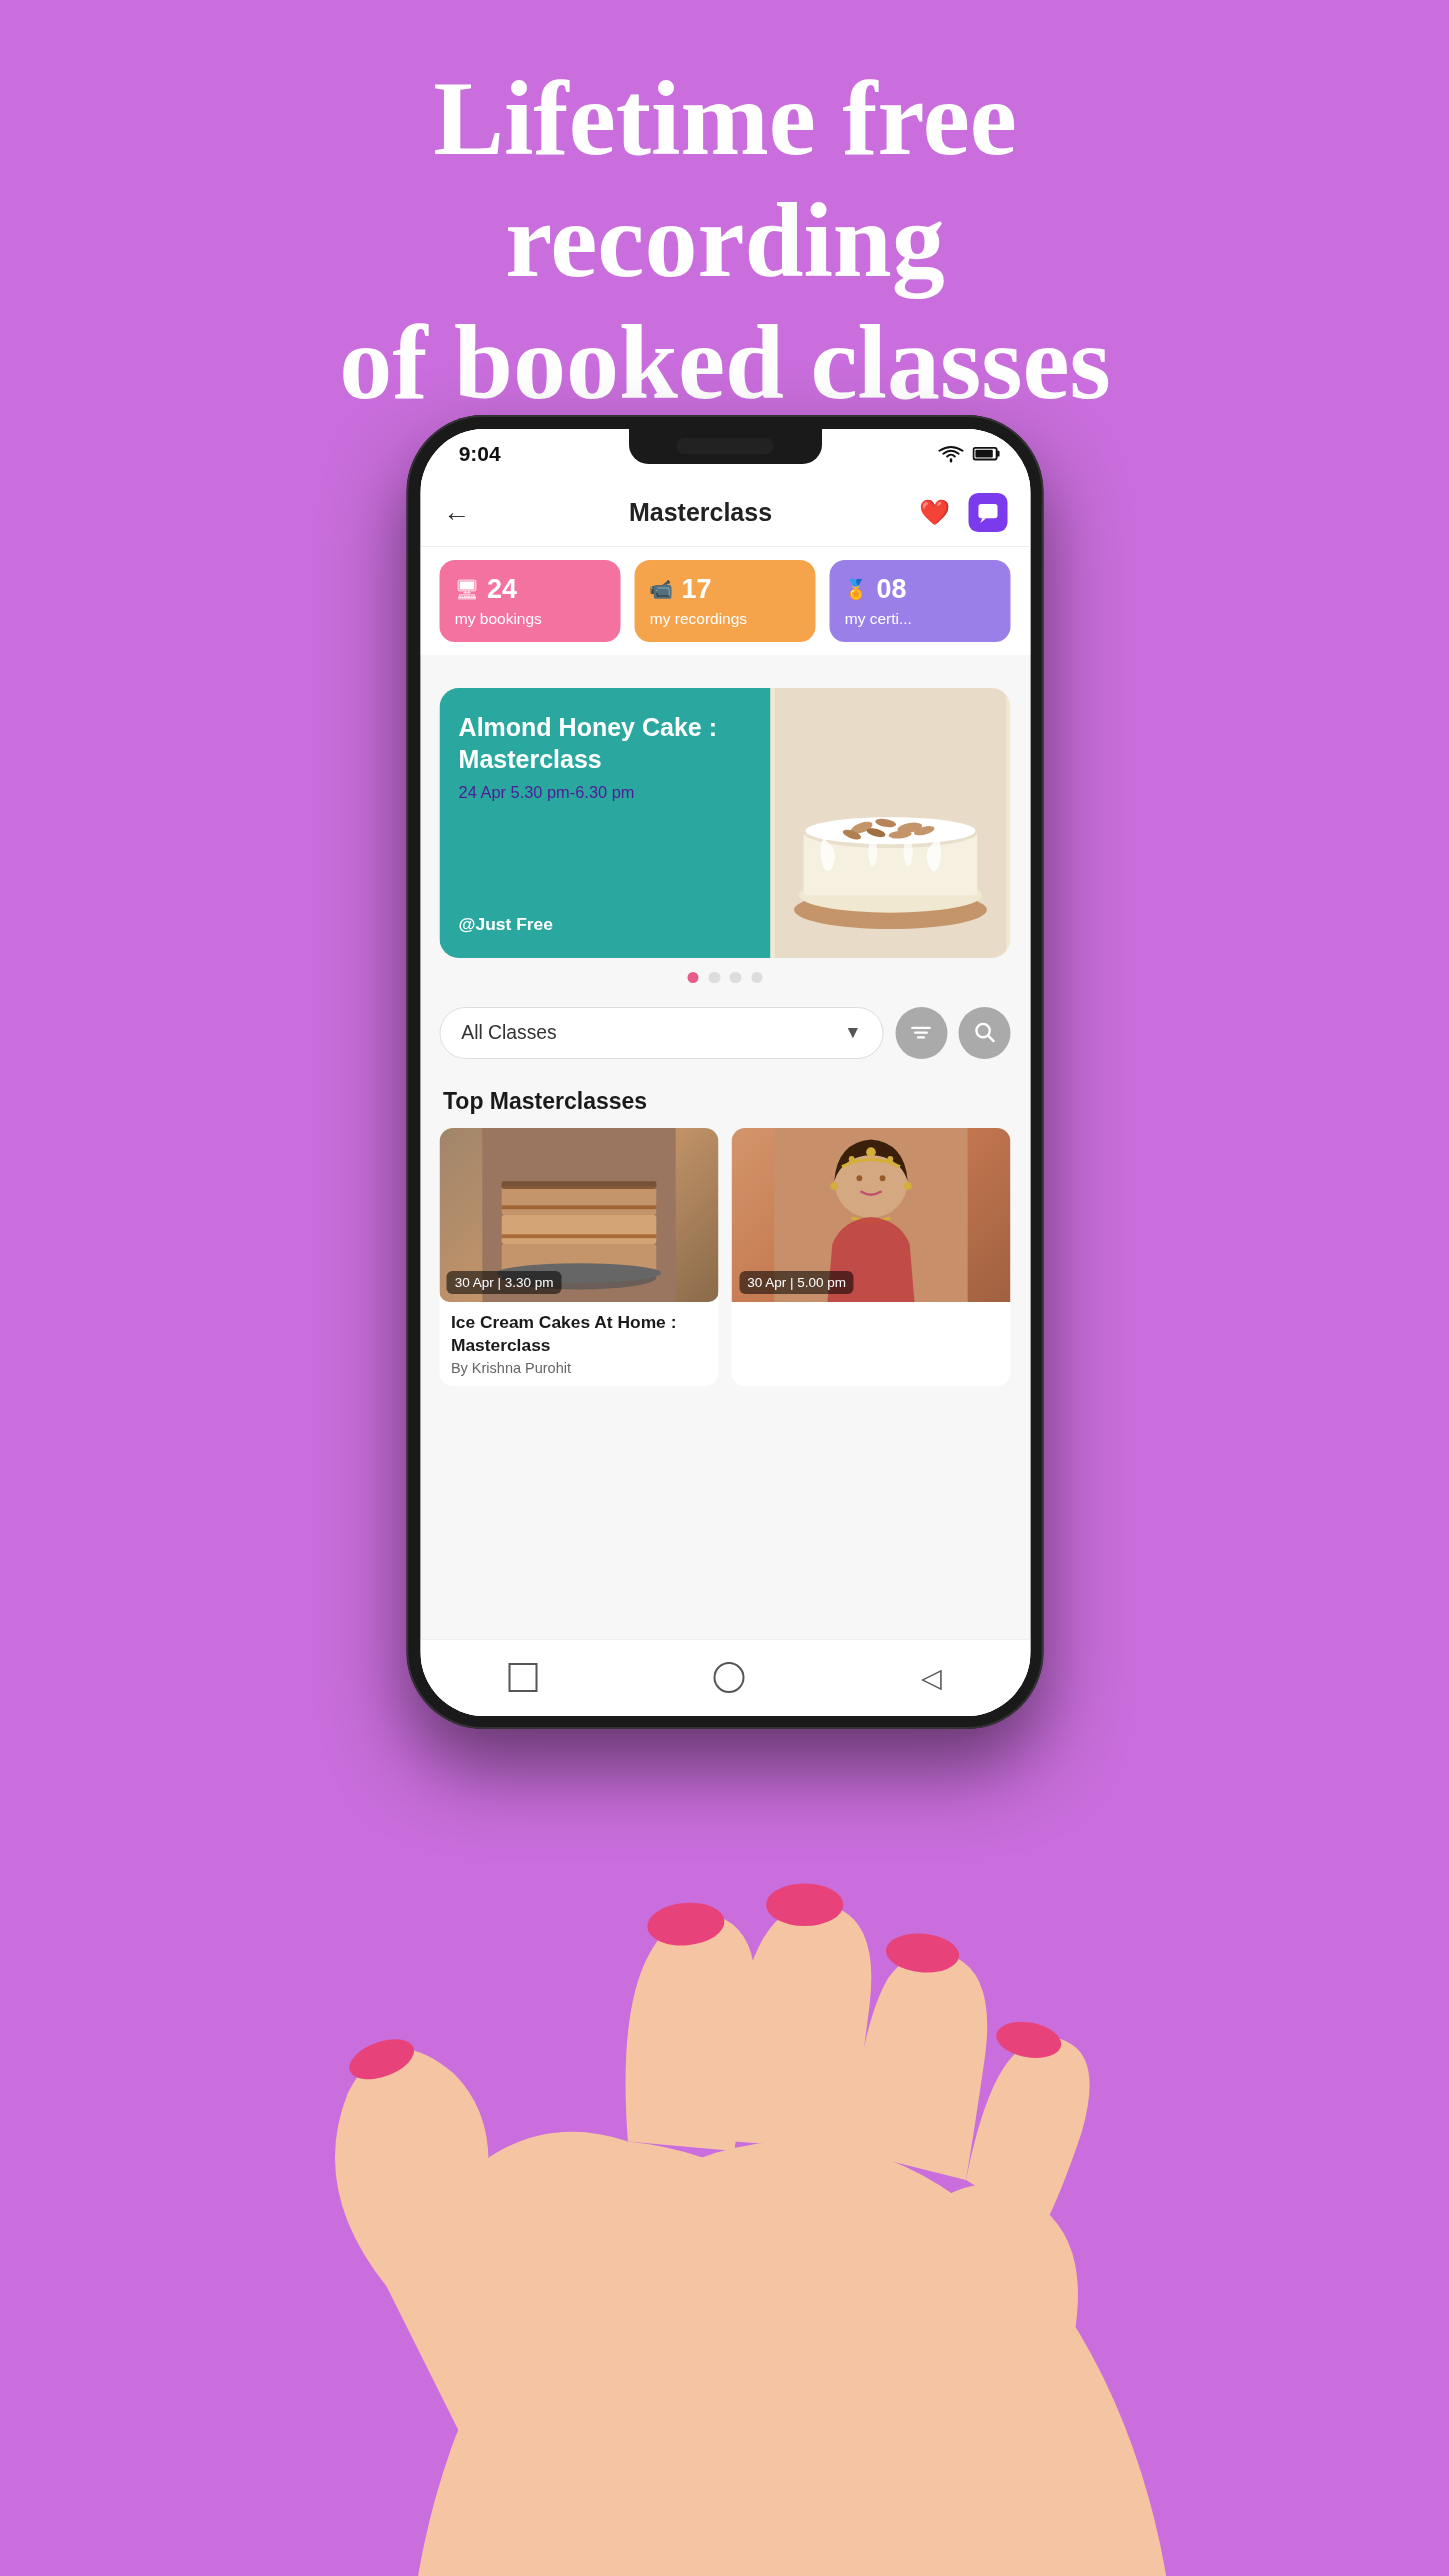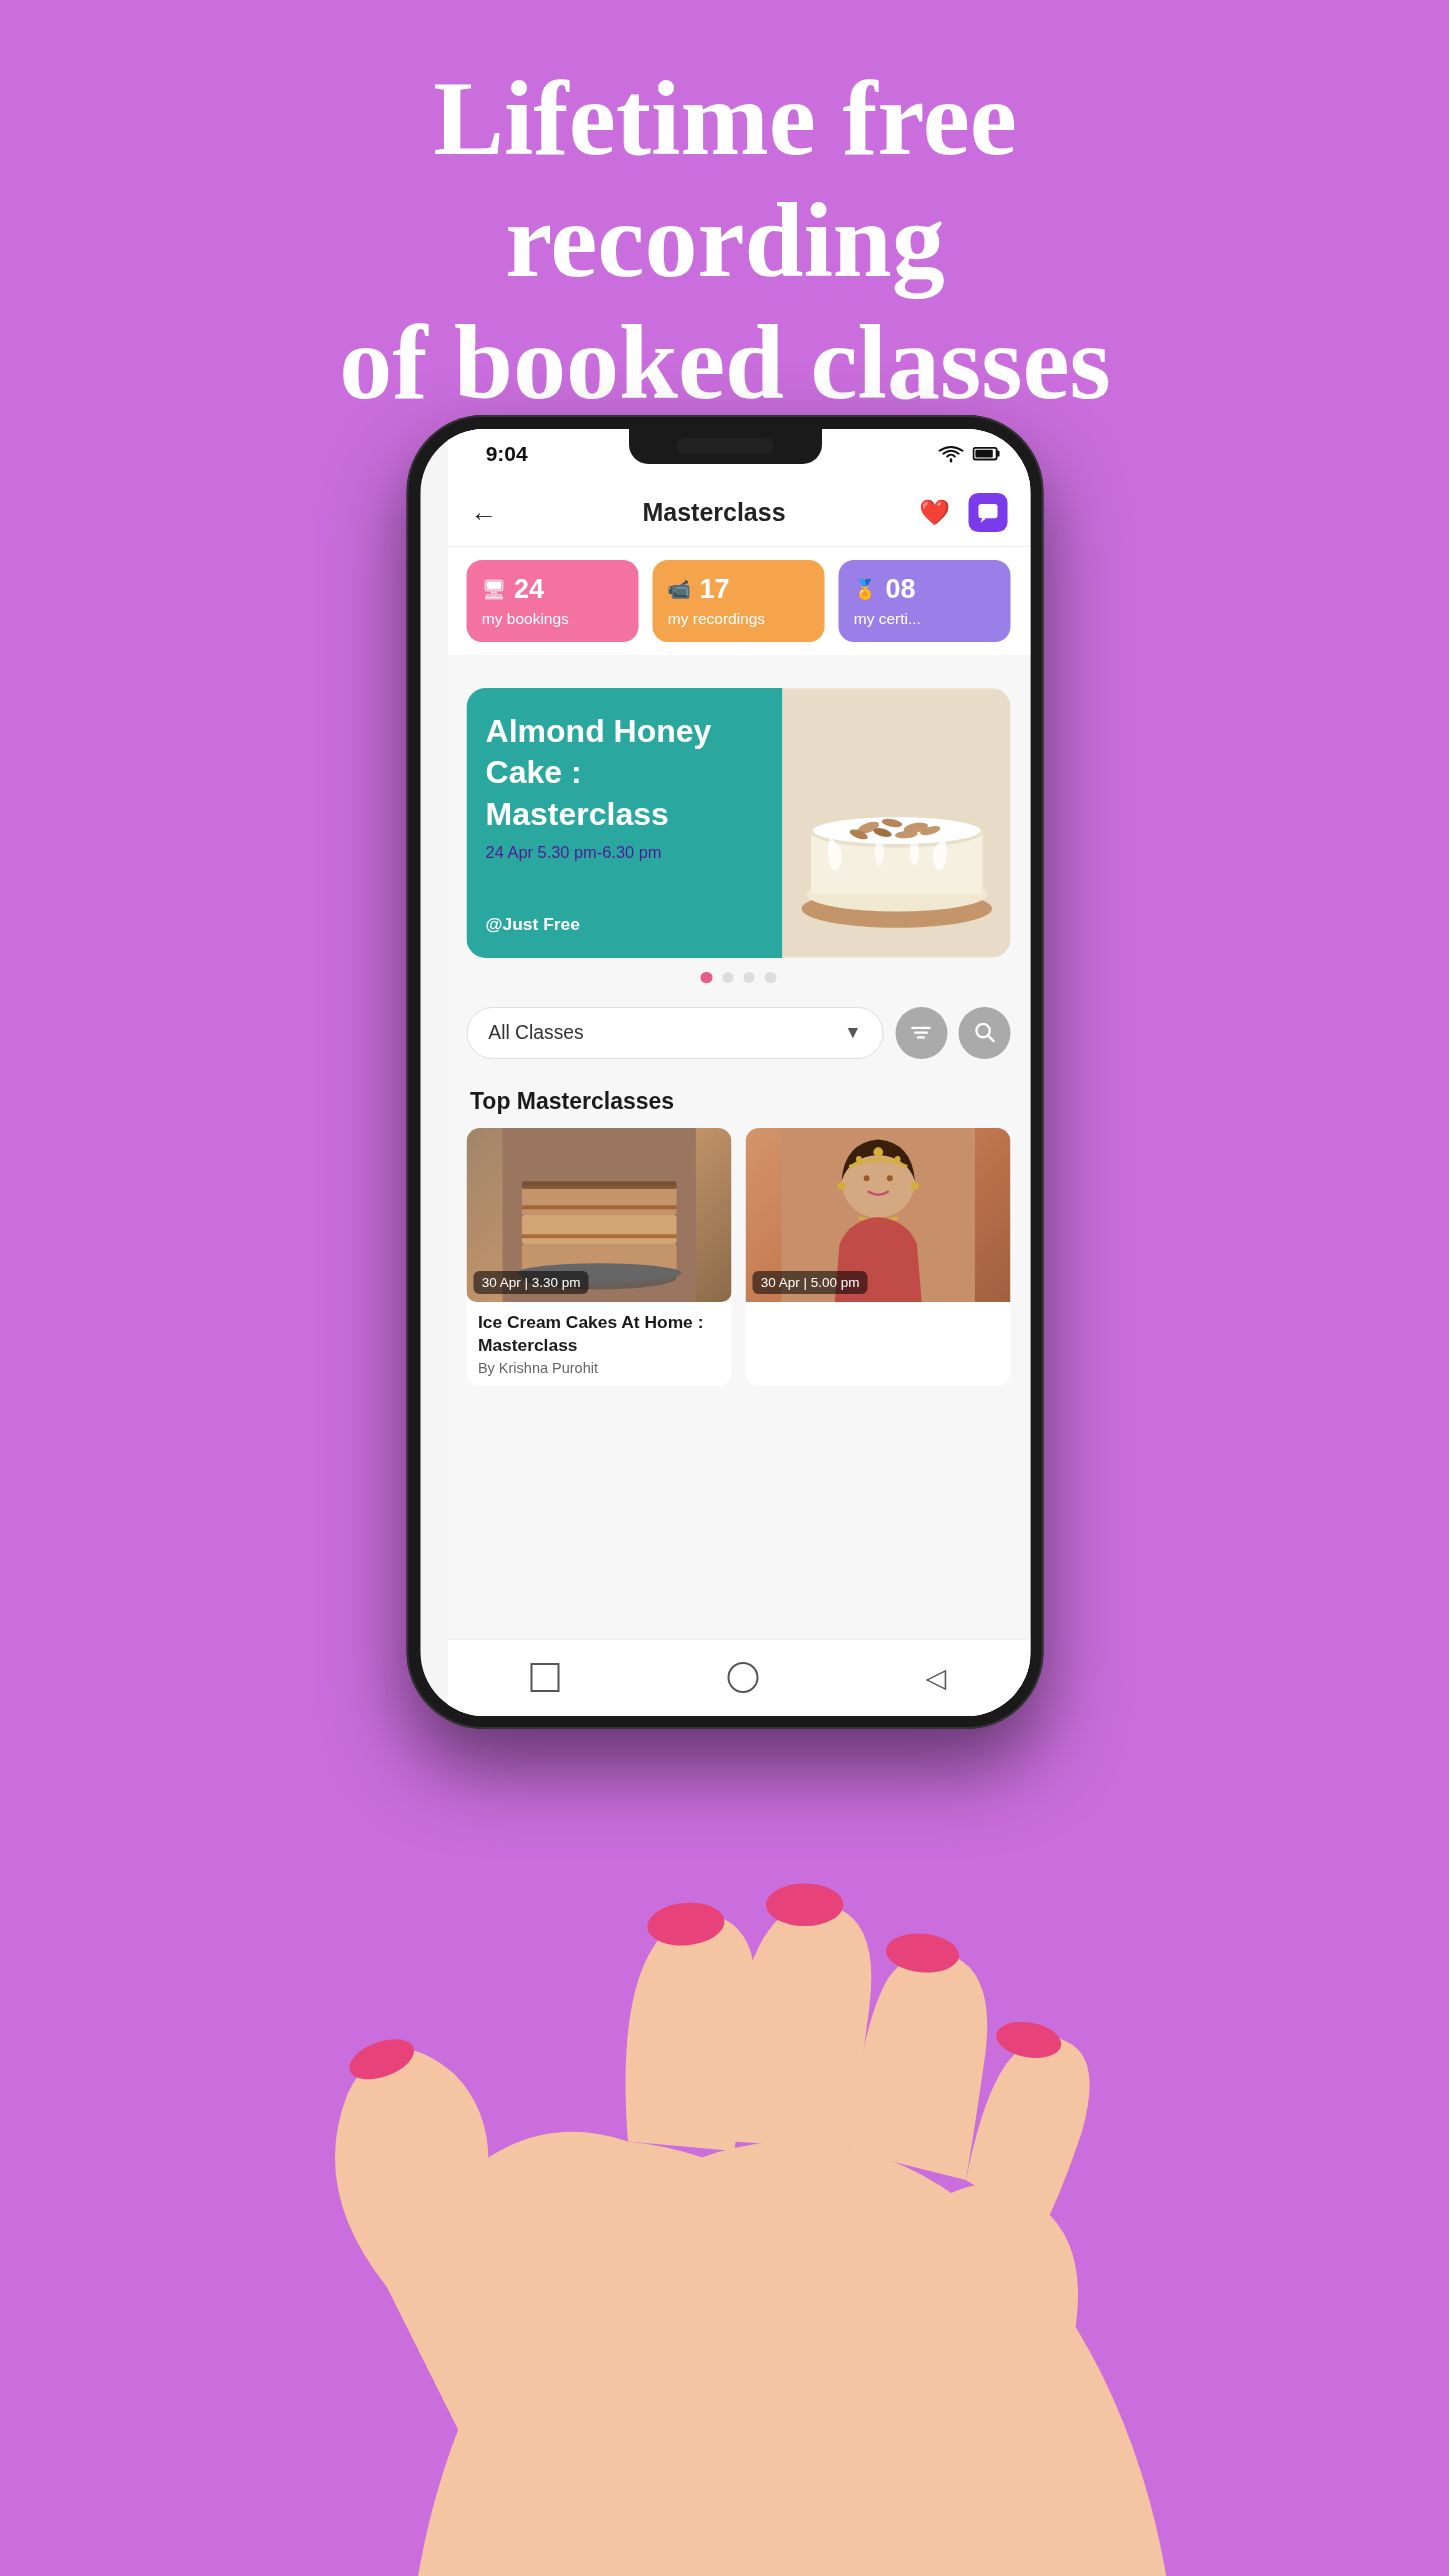--- a/index.html
+++ b/index.html
@@ -224,21 +224,21 @@
     .featured-left {
       background: #2aa8a0;
       flex: 0 0 58%;
       padding: 23px 19.3px;
       display: flex;
       flex-direction: column;
       justify-content: space-between;
     }
 
     .featured-title {
-      font-size: 32px;
+      font-size: 25px;
       font-weight: 700;
       color: white;
       font-family: Arial, sans-serif;
       line-height: 1.3;
     }
 
     .featured-date {
       font-size: 16.4px;
       color: #4c1d95;
       font-family: Arial, sans-serif;
@@ -413,21 +413,20 @@
 
     
     .screen-content {
       position: absolute;
       top: 0;
       left: 0;
       right: 0;
       bottom: 0;
       background: #f7f7f7;
       overflow: hidden;
-      margin-left: 27px;
     }
 
     
     .hand-svg-container {
       position: absolute;
       bottom: 0;
       left: 0;
       right: 0;
       width: 100%;
       height: 1159px;

